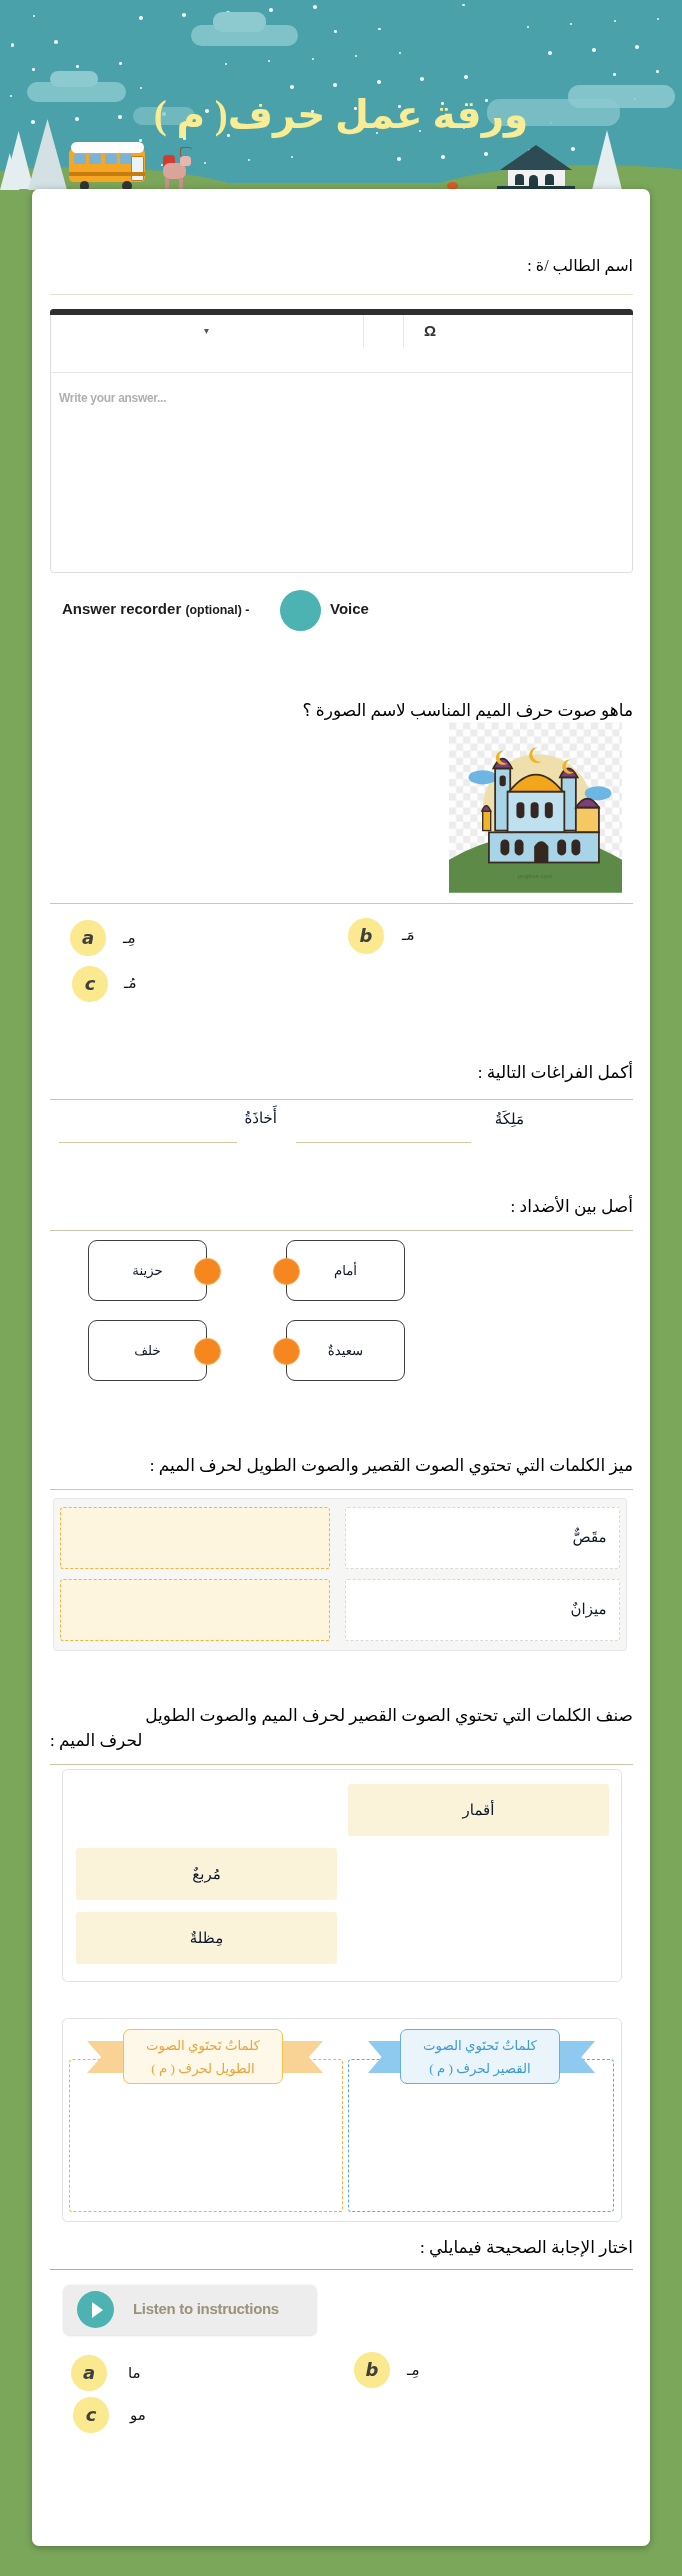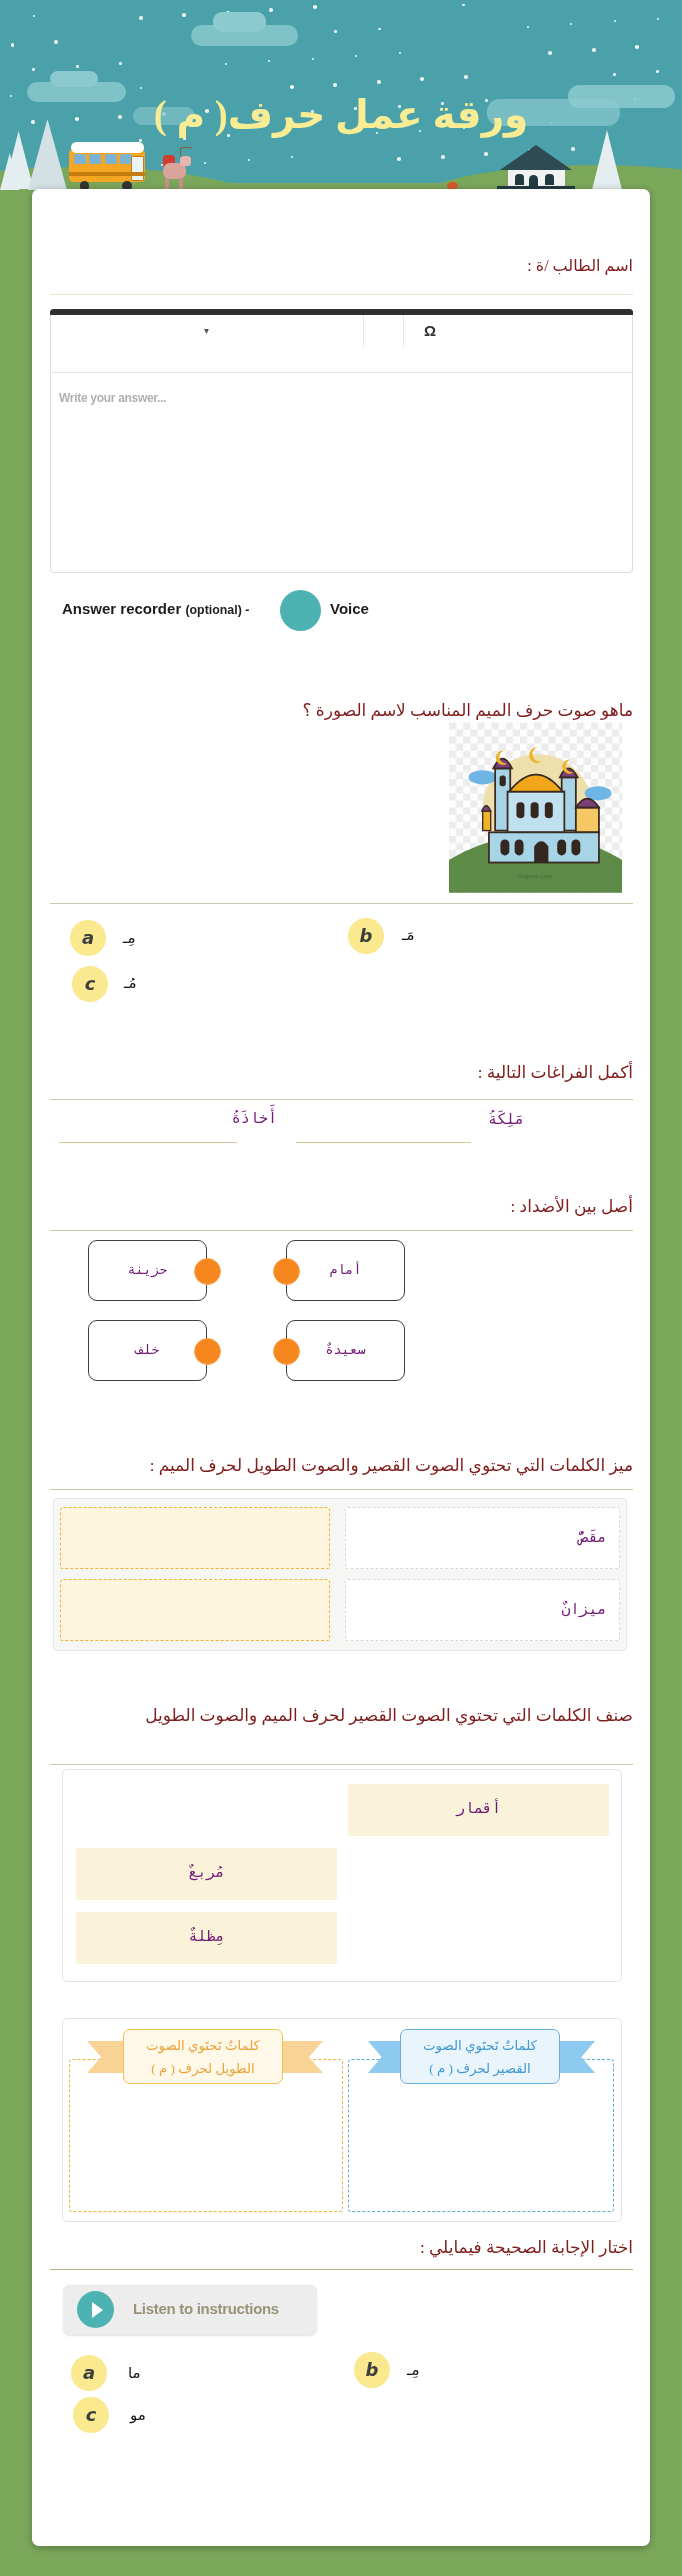--- a/index.html
+++ b/index.html
@@ -31,23 +31,23 @@
   .deer-antler{position:absolute;left:180px;top:147px;width:10.7px;height:9px;border-left:1.8px solid #8a5a3b;border-top:1.8px solid #8a5a3b;border-radius:2.7px;}
   
   .house-roof{position:absolute;left:500px;top:145px;width:0;height:0;border-left:36px solid transparent;border-right:36px solid transparent;border-bottom:25px solid #2e4a52;}
   .house-wall{position:absolute;left:508px;top:170px;width:57px;height:19.5px;background:#f2f2f2;}
   .house-win{position:absolute;top:174px;width:9px;height:10.7px;background:#223b3f;border-radius:3.6px 3.6px 0 0;}
   .house-base{position:absolute;left:497px;top:186px;width:78px;height:5.3px;background:#223b3f;}
   .bird{position:absolute;left:447px;top:182px;width:10.7px;height:7px;background:#d65a2a;border-radius:50% 50% 40% 40%;}
   
   .card{left:32px;top:189px;width:618px;height:2357px;background:#ffffff;border-radius:7px;box-shadow:0 1.8px 7px rgba(0,0,0,.28);}
   .rtl{direction:rtl;}
-  .gold-title{color:#7f1d1d;font-size:17px;direction:rtl;font-family:"Liberation Serif","DejaVu Sans",serif;}
+  .gold-title{color:#000000;font-size:17px;direction:rtl;font-family:"Liberation Serif","DejaVu Sans",serif;}
   .divider{height:0.9px;background:#ccc7ab;}
-  .ar{font-family:Liberation Mono, monospace;color:#701a75;}
+  .ar{font-family:Liberation Sans, sans-serif;color:#0f172a;}
   
   .ed-frame{left:50px;top:309px;width:583px;height:264px;border:0.9px solid #ddd;border-radius:3.6px;box-sizing:border-box;background:#fff;}
   .ed-topbar{left:50px;top:309px;width:583px;height:6.2px;background:#2f2f2f;border-radius:3.6px 3.6px 0 0;}
   .ed-toolrow{left:50px;top:315px;width:583px;height:58px;border-bottom:0.9px solid #e6e6e6;box-sizing:border-box;}
   .ed-dd{position:absolute;left:0;top:0;width:313px;height:32px;border-right:0.9px solid #e6e6e6;text-align:center;line-height:32px;color:#555;font-size:9.8px;cursor:pointer;}
   .ed-cell2{position:absolute;left:313px;top:0;width:40px;height:32px;border-right:0.9px solid #e6e6e6;}
   .ed-omega{position:absolute;left:362px;top:0;width:36px;height:32px;text-align:center;line-height:32px;font-size:15px;font-weight:bold;color:#333;cursor:pointer;}
   .ed-placeholder{left:59px;top:391px;color:#b0b0b0;font-size:12px;font-weight:bold;letter-spacing:-0.3px;}
   
   .rec-label{left:62px;top:600px;font-size:15px;font-weight:bold;color:#1d1d1d;}
@@ -335,20 +335,21 @@
   <div class="q4-dropcell" style="left:60px;top:1507px;"></div>
   <div class="q4-wordcell" style="left:345px;top:1507px;">
     <div class="q4-word ar rtl">مقَصٌّ</div>
   </div>
   <div class="q4-dropcell" style="left:60px;top:1579px;"></div>
   <div class="q4-wordcell" style="left:345px;top:1579px;">
     <div class="q4-word ar rtl">ميزانٌ</div>
   </div>
 
   <div class="abs gold-title" style="left:50px;top:1705px;width:583px;text-align:right;">صنف الكلمات التي تحتوي الصوت القصير لحرف الميم والصوت الطويل</div>
+  <div class="abs gold-title" style="left:50px;top:1730px;width:583px;text-align:left;">لحرف الميم :</div>
   <div class="abs divider" style="left:50px;top:1764px;width:583px;"></div>
 
   <div class="abs bank"></div>
   <div class="bank-chip ar" style="left:348px;top:1784px;">أقمار</div>
   <div class="bank-chip ar" style="left:76px;top:1848px;">مُربعٌ</div>
   <div class="bank-chip ar" style="left:76px;top:1912px;">مِظلةٌ</div>
 
   <div class="abs sort-card"></div>
   <div class="zone orange"></div>
   <div class="zone blue"></div>

